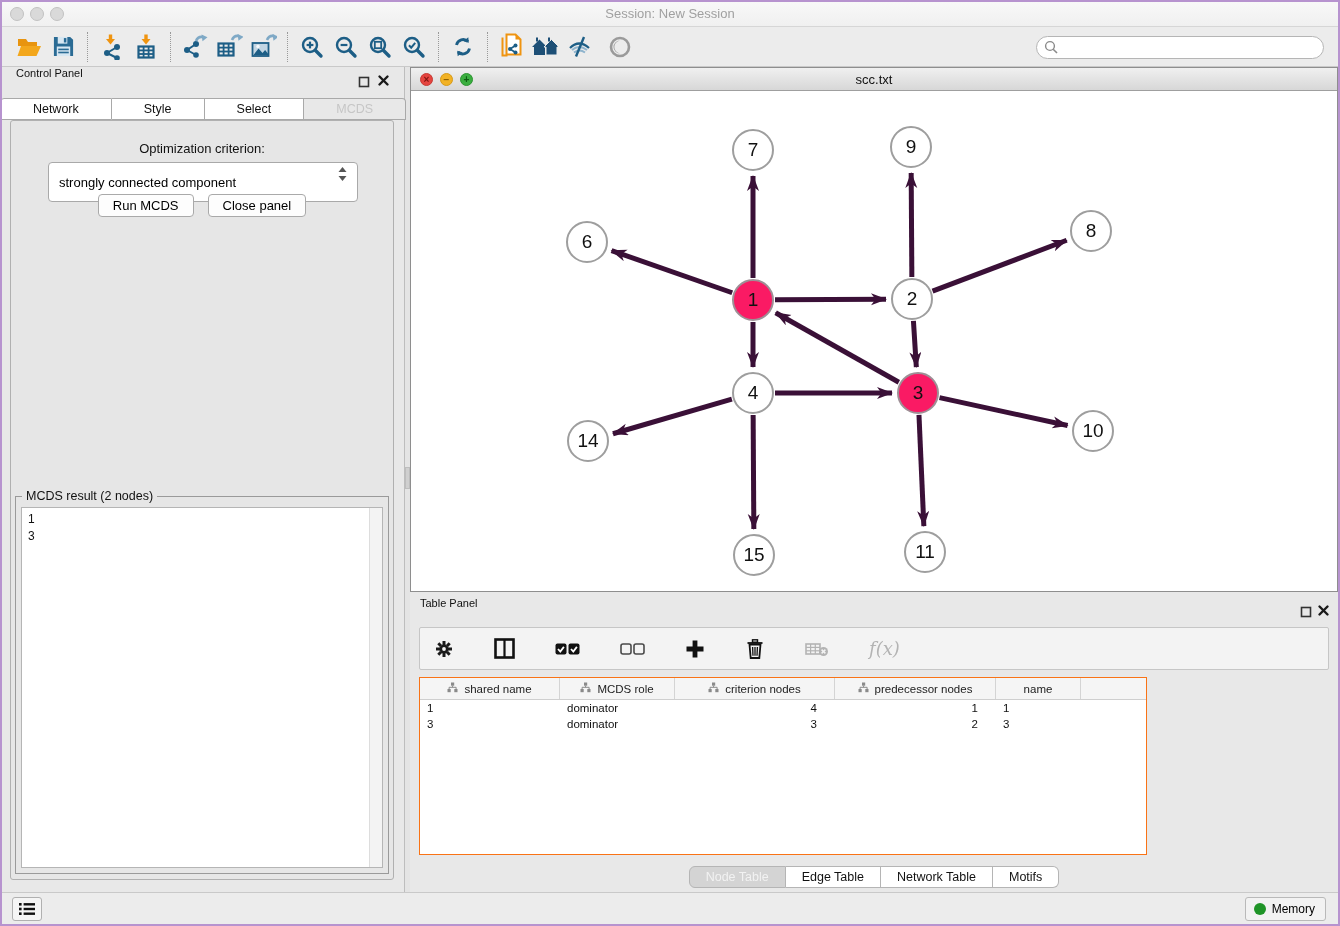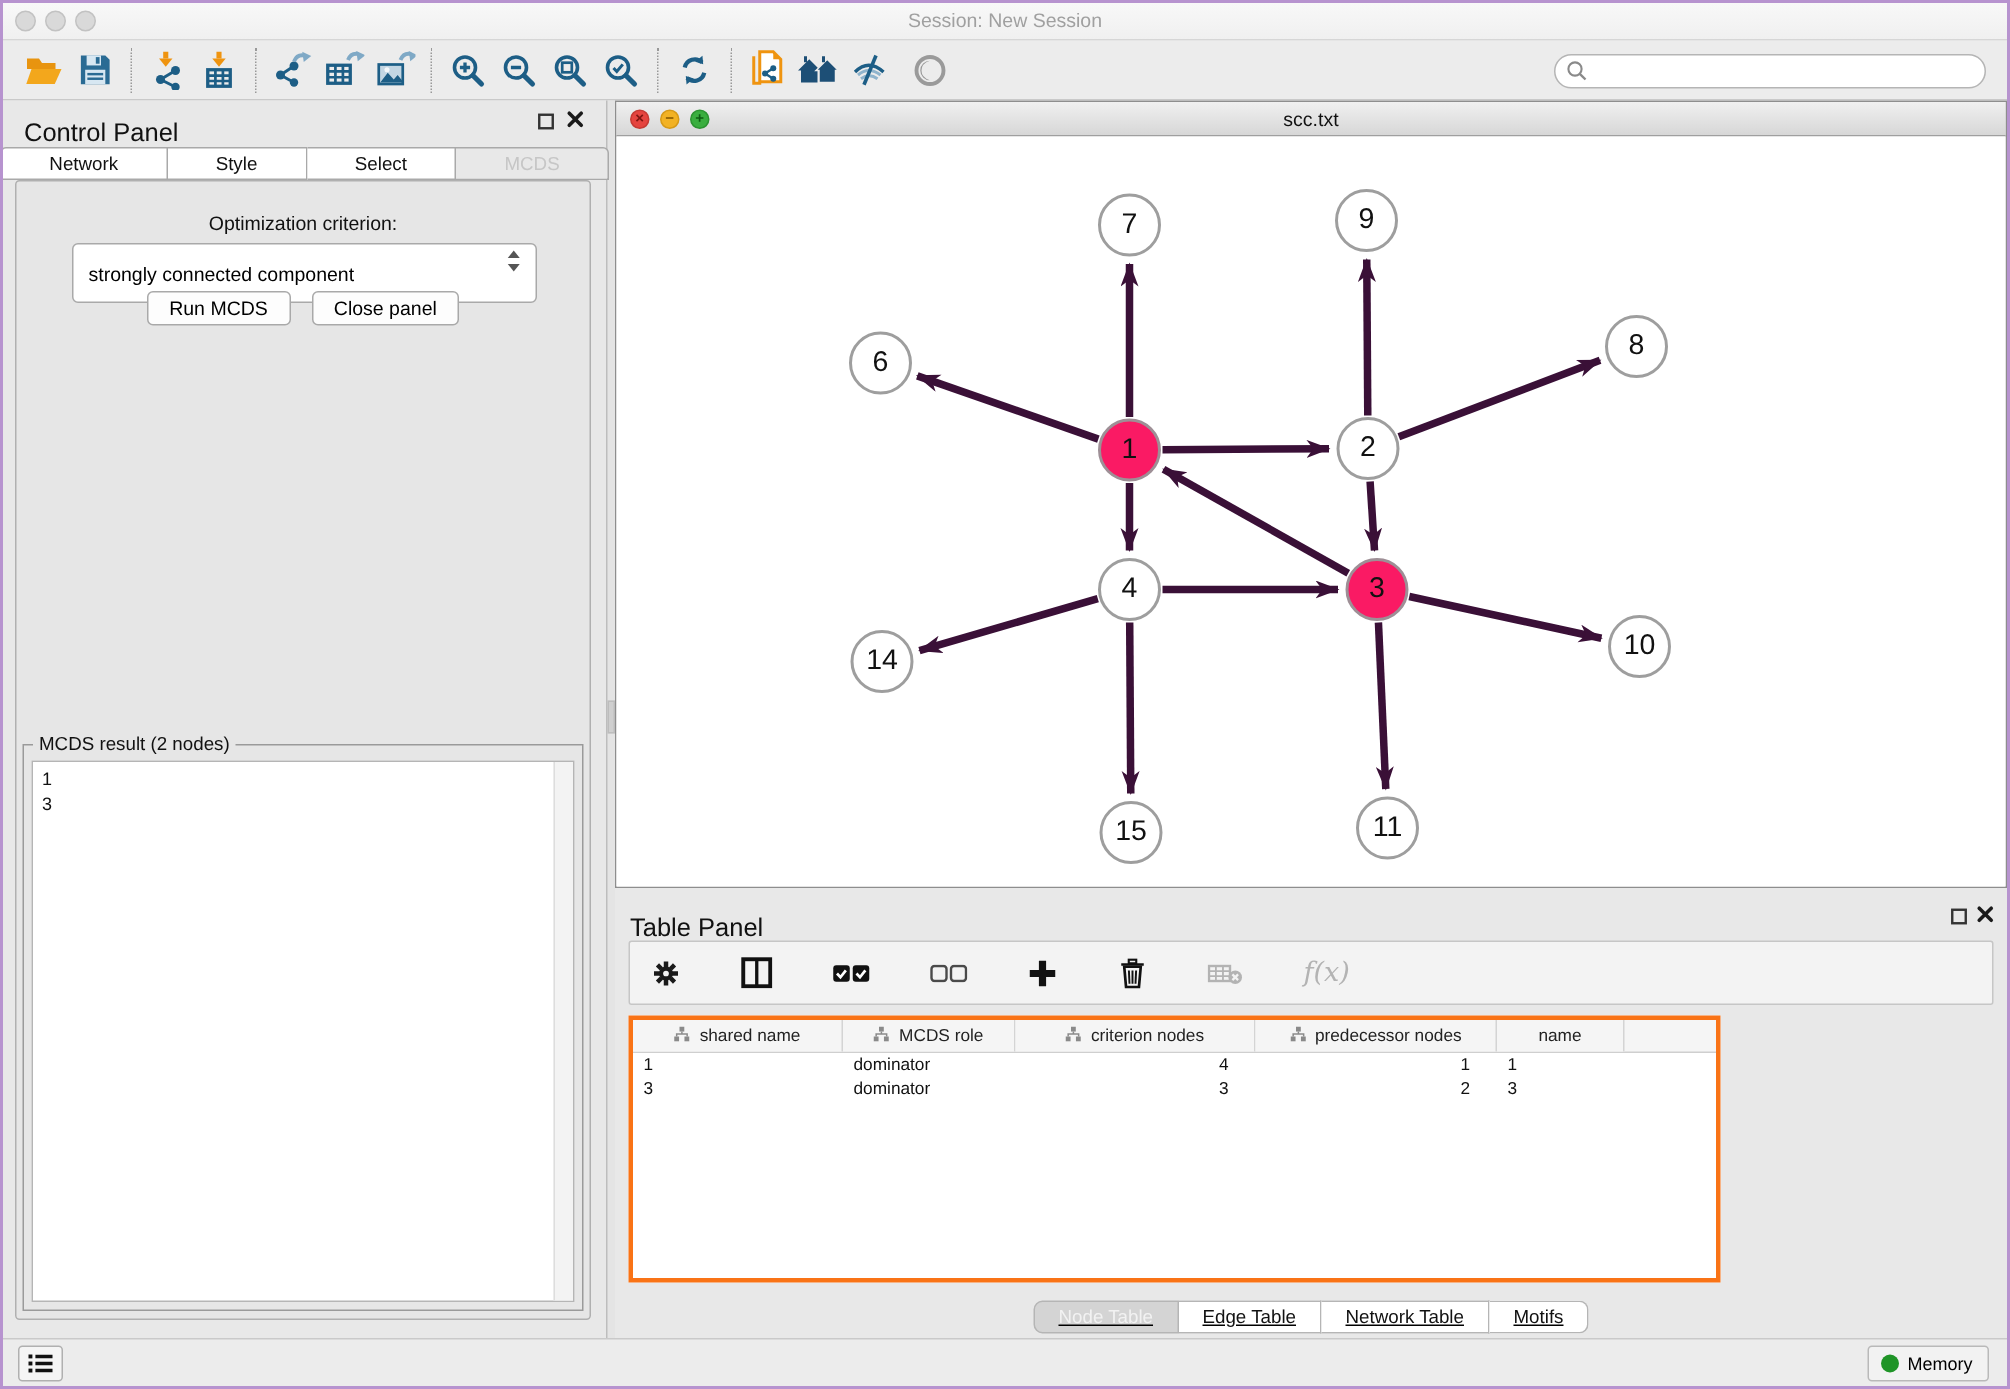--- a/index.html
+++ b/index.html
@@ -24,21 +24,21 @@
     display:flex;align-items:center;padding-left:10px;}
   .tbtn{width:34px;height:32px;display:flex;align-items:center;justify-content:center;flex:0 0 auto;}
   .tsep{width:1px;height:30px;border-left:1px dotted #999;margin:0 7px;flex:0 0 auto;}
   #search-wrap{position:absolute;right:14px;top:9px;width:288px;height:23px;}
   #search-wrap input{width:100%;height:100%;border:1px solid #b5b5b5;border-radius:12px;
     padding:0 8px 0 26px;font-size:12px;background:#fff;outline:none;}
   #search-wrap svg{position:absolute;left:8px;top:4px;}
   
   #control-panel{position:absolute;left:0;top:65px;width:402px;height:825px;background:#e8e8e8;}
   .panel-head{position:relative;height:26px;}
-  .panel-title{position:absolute;left:14px;top:12px;font-size:17px;color:#111;}
+  .panel-title{position:absolute;left:14px;top:0;font-size:11px;color:#111;}
   .ph-float{position:absolute;top:7px;width:12px;height:12px;cursor:pointer;}
   .ph-close{position:absolute;top:6px;width:13px;height:13px;cursor:pointer;}
   #cp-float{right:34px;} #cp-close{right:14px;}
   #cp-tabs{position:absolute;left:0;right:0;top:31px;display:flex;justify-content:center;z-index:2;}
   .cp-tab{height:22px;padding:0 32px;font-size:12.5px;display:flex;align-items:center;
     background:#fff;border:1px solid #a9a9a9;border-left:none;color:#111;cursor:pointer;}
   .cp-tab:first-child{border-left:1px solid #a9a9a9;border-radius:4px 0 0 0;}
   .cp-tab.sel{background:#e8e8e8;color:#c6c6c6;border-radius:0 4px 0 0;}
   #cp-content{position:absolute;left:8px;top:53px;width:384px;height:760px;
     background:#e6e6e6;border:1px solid #b0b0b0;border-radius:3px;}
@@ -78,31 +78,31 @@
     font-size:19px;color:#111;cursor:pointer;}
   .graph-node.sel{background:#fa1a64;border-color:#9e8f96;}
   
   #table-panel{position:absolute;left:408px;top:595px;width:928px;height:268px;background:#e8e8e8;}
   #tp-float{right:26px;} #tp-close{right:8px;}
   #tp-toolbar{position:absolute;left:9px;top:30px;width:910px;height:43px;background:#f3f3f3;
     border:1px solid #c6c6c6;border-radius:2px;display:flex;align-items:center;padding-left:14px;gap:40px;}
   .tp-icon{display:flex;align-items:center;justify-content:center;cursor:pointer;}
   .fx{font-family:"DejaVu Serif",serif;font-style:italic;font-size:18px;color:#b3b3b3;}
   #tp-table{position:absolute;left:9px;top:80px;width:728px;height:178px;background:#fff;
-    border:3px solid #f97316;overflow:hidden;}
+    border:1px solid #f97316;overflow:hidden;}
   #tp-header{display:flex;height:22px;background:#f5f5f5;border-bottom:1px solid #cfcfcf;}
   .th{display:flex;align-items:center;justify-content:center;gap:6px;font-size:11.5px;color:#222;
     border-right:1px solid #d4d4d4;background:#f5f5f5;height:100%;}
   .tr{display:flex;height:16px;font-size:11.5px;color:#111;align-items:center;}
   .td{height:100%;display:flex;align-items:center;}
   .td.left{justify-content:flex-start;padding-left:7px;}
   .td.right{justify-content:flex-end;padding-right:18px;}
   
   #table-tabs{position:absolute;left:408px;top:864px;width:928px;height:24px;
-    display:flex;justify-content:center;align-items:center;text-decoration:underline;}
+    display:flex;justify-content:center;align-items:flex-start;}
   .tt-tab{height:22px;padding:0 16px;display:flex;align-items:center;font-size:12.5px;
     background:#fff;border:1px solid #b5b5b5;border-left:none;color:#111;cursor:pointer;}
   .tt-tab:first-child{border-left:1px solid #b5b5b5;border-radius:6px 0 0 6px;}
   .tt-tab:last-child{border-radius:0 6px 6px 0;}
   .tt-tab.sel{background:#d4d4d4;color:#f2f2f2;}
   
   #status-bar{position:absolute;left:0;top:890px;width:1336px;height:32px;
     background:#ececec;border-top:1px solid #c9c9c9;}
   #task-history-button{position:absolute;left:10px;top:4px;width:30px;height:24px;background:#f5f5f5;
     border:1px solid #b0b0b0;border-radius:3px;display:flex;align-items:center;justify-content:center;cursor:pointer;}

